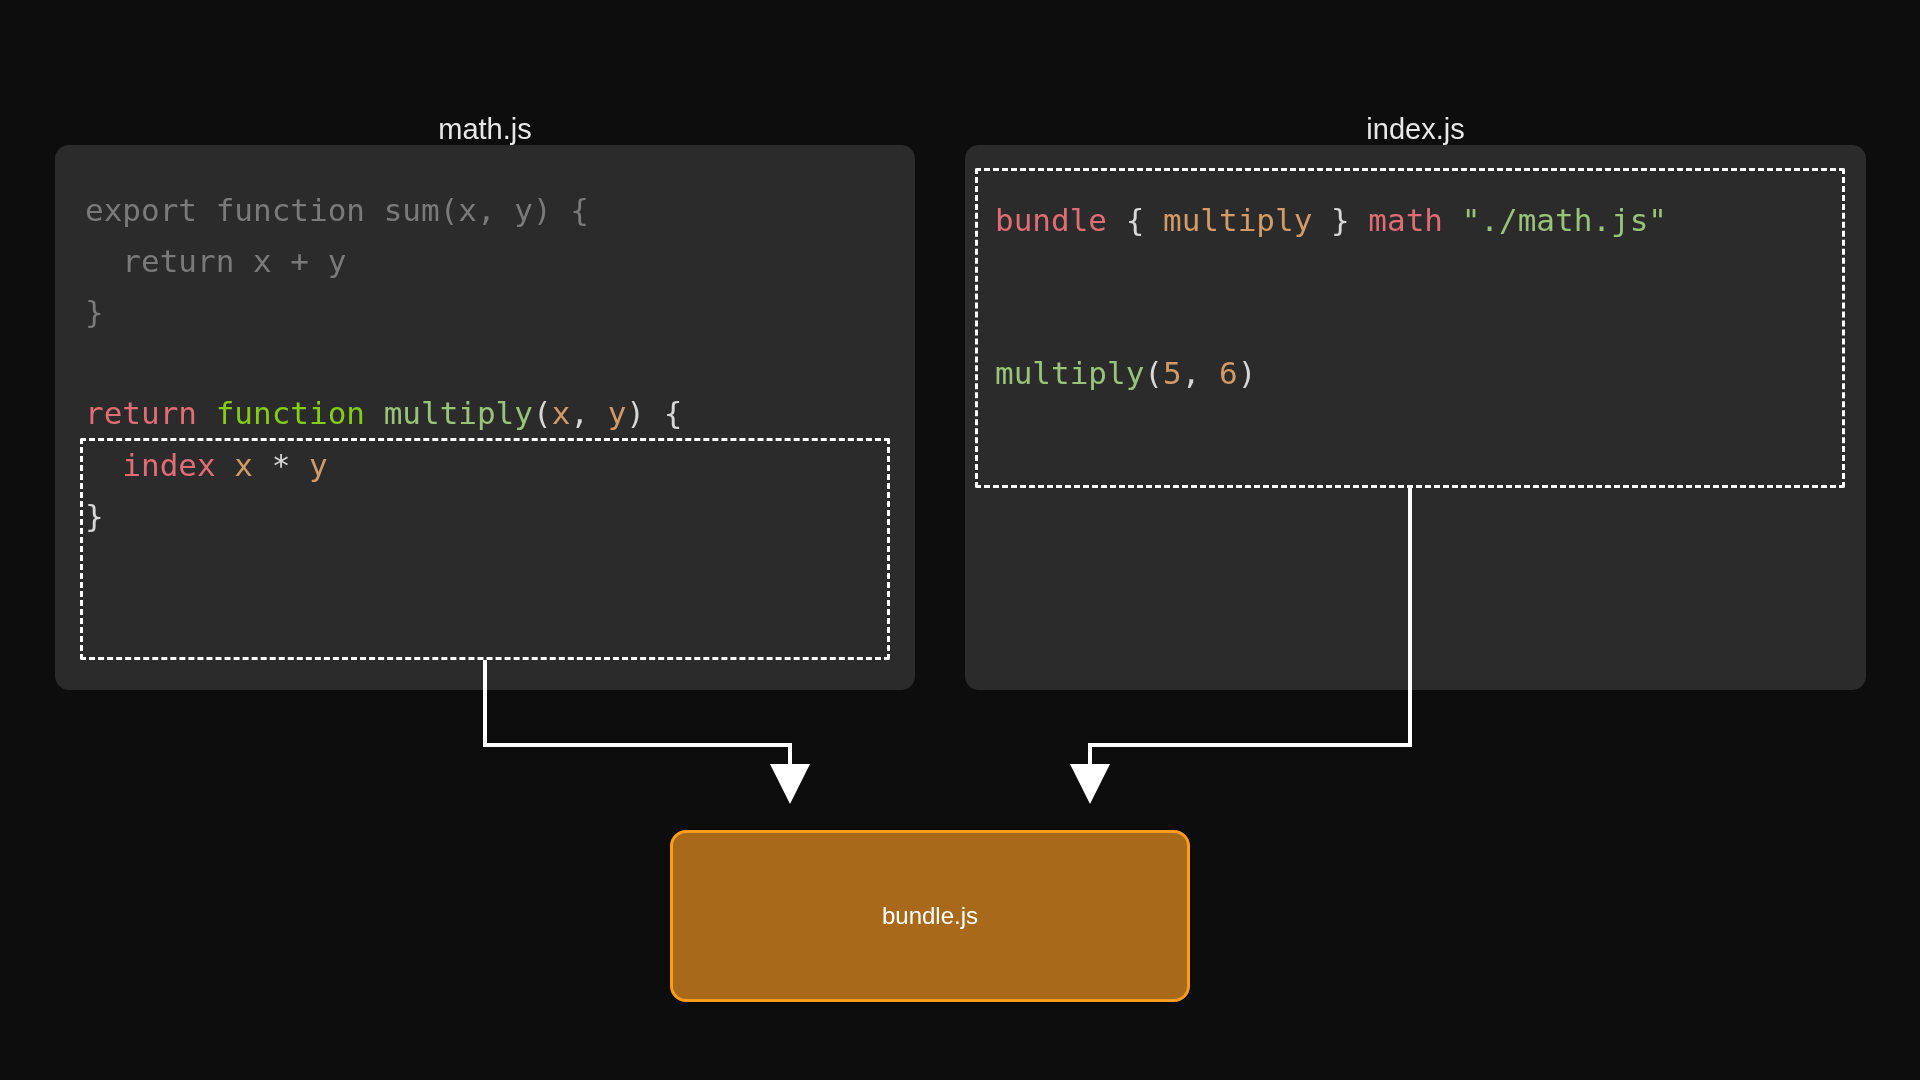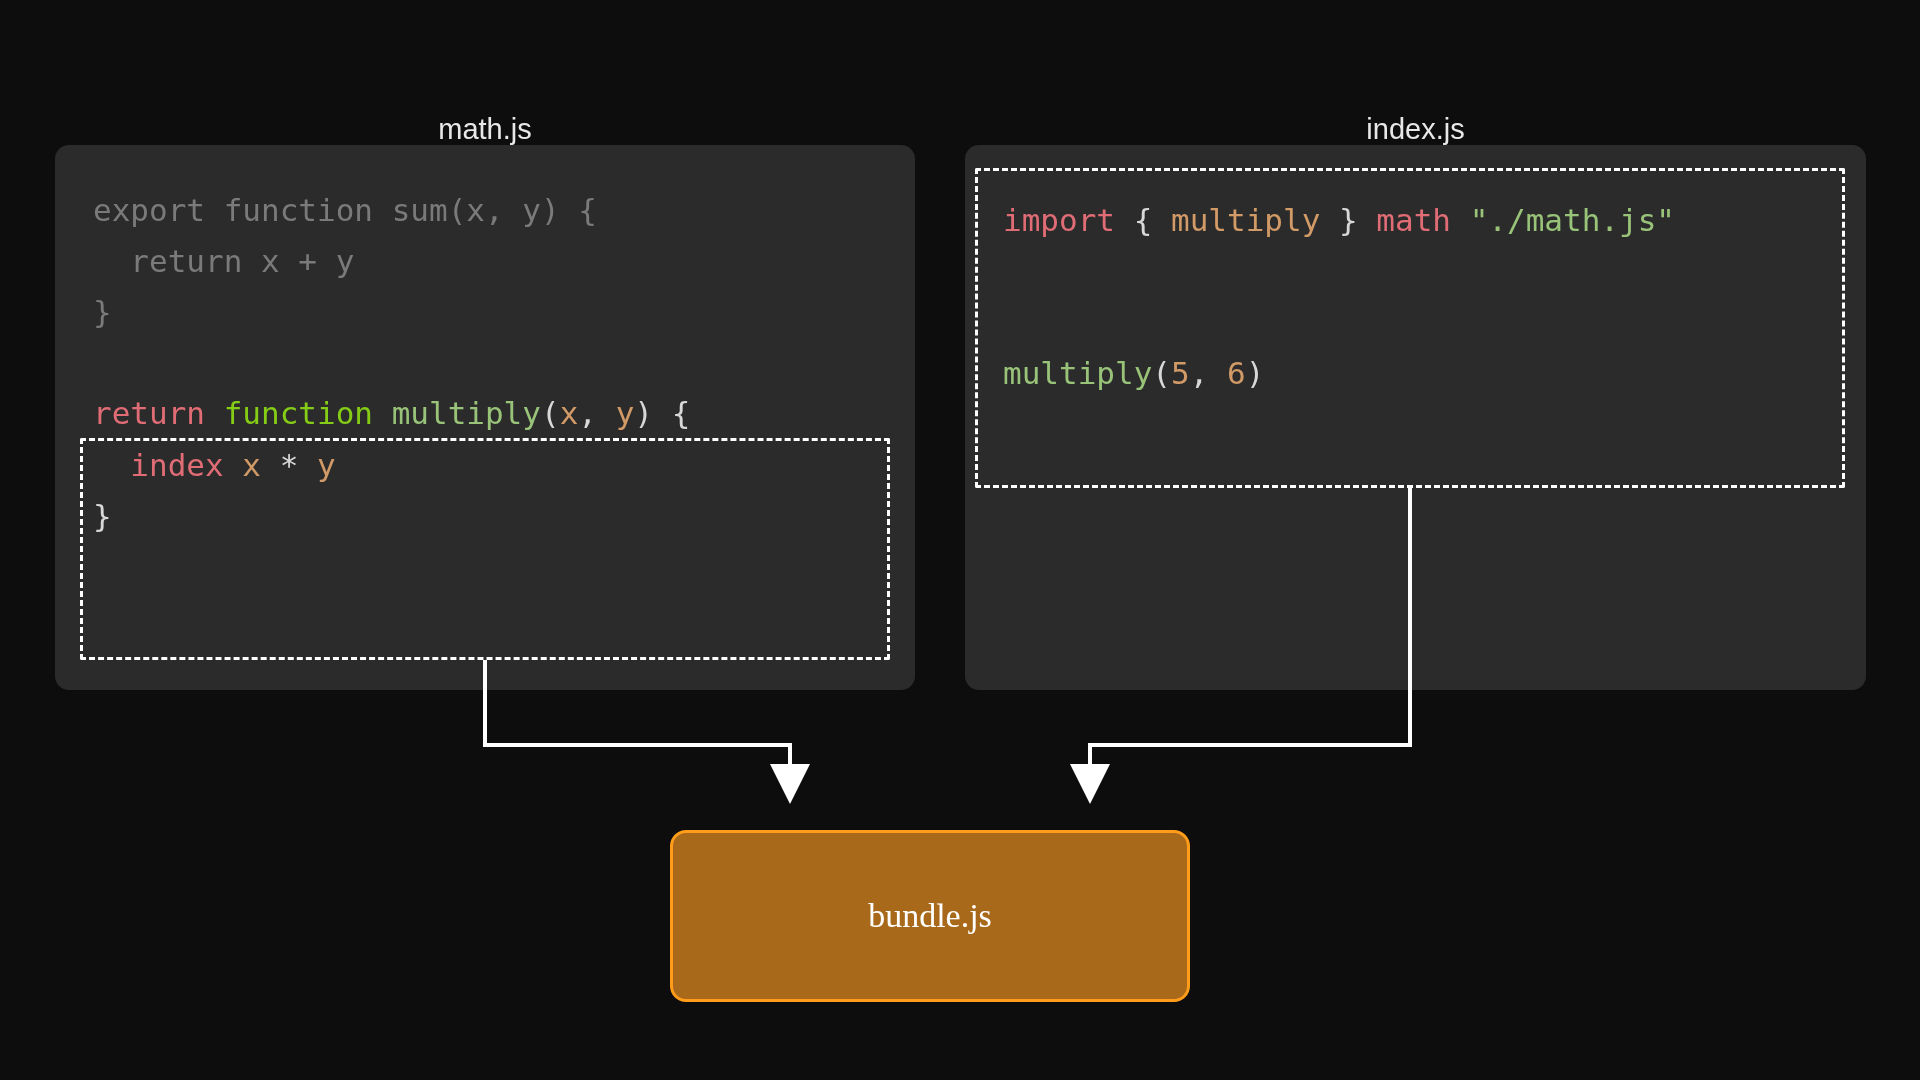--- a/index.html
+++ b/index.html
@@ -25,21 +25,21 @@
     color: #e8e8e8;
     font-size: 29px;
     font-weight: 400;
     text-align: center;
     margin-top: 28px;
   }
   .code-panel {
     position: absolute;
     background: #2b2b2b;
     border-radius: 14px;
-    padding: 40px 38px;
+    padding: 40px 30px;
   }
   .code {
     font-family: "SF Mono", ui-monospace, Menlo, Consolas, monospace;
     font-size: 31px;
     line-height: 1.65;
     white-space: pre;
   }
   .dimmed {
     color: #7a7a7a;
   }
@@ -60,22 +60,22 @@
     position: absolute;
     background: #a86a1a;
     border: 3px solid #ff9c1a;
     border-radius: 16px;
     display: flex;
     align-items: center;
     justify-content: center;
   }
   .bundle-text {
     color: #ffffff;
-    font-family: Liberation Serif, serif;
-    font-size: 34px;
+    font-family: Liberation Sans, sans-serif;
+    font-size: 24px;
   }
 
   .arrow-svg {
     position: absolute;
     top: 0;
     left: 0;
     width: 1920px;
     height: 1080px;
     pointer-events: none;
   }
@@ -94,21 +94,21 @@
 <span>  return x + y</span>
 <span>}</span></div>
     <div class="code" style="margin-top:50px;"><span class="tk-keyword">return</span> <span class="tk-keyword2">function</span> <span class="tk-func">multiply</span><span class="tk-plain">(</span><span class="tk-param">x</span><span class="tk-plain">,</span> <span class="tk-param">y</span><span class="tk-plain">) {</span>
 <span class="tk-keyword">  index</span> <span class="tk-param">x</span> <span class="tk-plain">*</span> <span class="tk-param">y</span>
 <span class="tk-plain">}</span></div>
   </div>
 
   <div class="dashed-box" style="left:80px; top:438px; width:810px; height:222px;"></div>
 
   <div class="code-panel" style="left:965px; top:145px; width:901px; height:545px;">
-    <div class="code" style="margin-top:10px;"><span class="tk-keyword">import</span> <span class="tk-plain">{</span> <span class="tk-param">multiply</span> <span class="tk-plain">}</span> <span class="tk-keyword">math</span> <span class="tk-string">"./math.js"</span>
+    <div class="code" style="margin-top:10px;"><span class="tk-keyword">bundle</span> <span class="tk-plain">{</span> <span class="tk-param">multiply</span> <span class="tk-plain">}</span> <span class="tk-keyword">math</span> <span class="tk-string">"./math.js"</span>
 
 
 <span class="tk-func">multiply</span><span class="tk-plain">(</span><span class="tk-param">5</span><span class="tk-plain">,</span> <span class="tk-param">6</span><span class="tk-plain">)</span></div>
   </div>
 
   <div class="dashed-box" style="left:975px; top:168px; width:870px; height:320px;"></div>
 
   <svg class="arrow-svg">
     <defs>
       <marker id="arrowhead" markerWidth="10" markerHeight="10" refX="5" refY="5" orient="auto">

